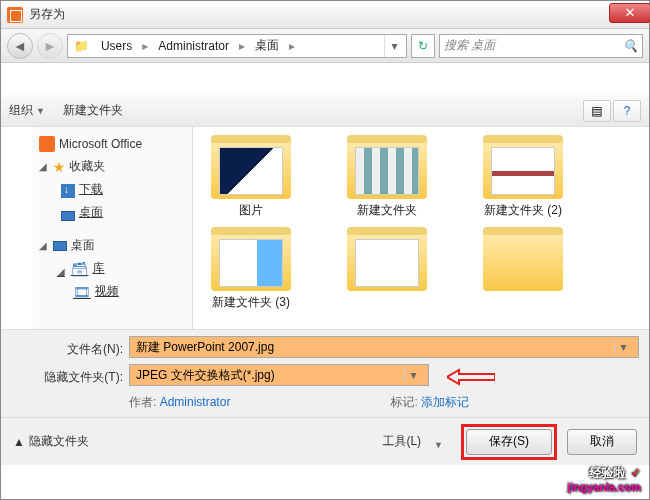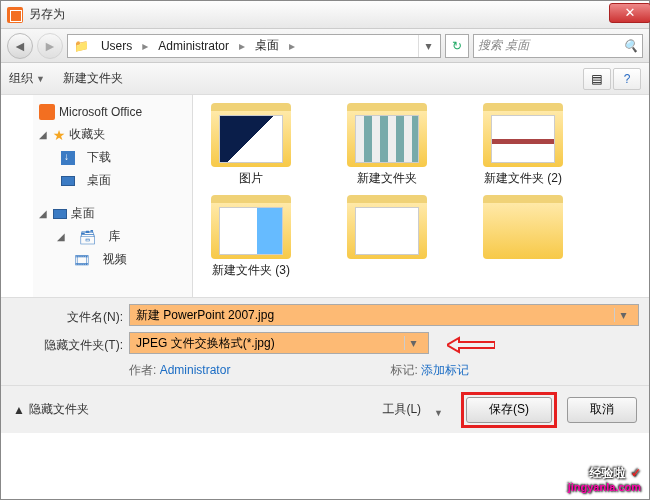--- a/index.html
+++ b/index.html
@@ -10,31 +10,31 @@
 .titlebar-icon::after { content:""; position:absolute; left:3px; top:3px; width:10px; height:10px; border:1px solid #fff; }
 .titlebar-title { flex: 1; color: #333; }
 .close-btn { width: 42px; height: 20px; background: linear-gradient(to bottom, #e88, #c33); border: 1px solid #a22; border-radius: 3px; color: #fff; text-align: center; line-height: 18px; font-size: 13px; position: absolute; right: -2px; top: 2px; }
 .navbar { height: 34px; background: linear-gradient(to bottom, #f7f7f7, #e6e6e6); border-bottom: 1px solid #ccc; display: flex; align-items: center; padding: 0 6px; gap: 4px; }
 .nav-btn { width: 26px; height: 26px; border-radius: 13px; background: linear-gradient(to bottom, #fafafa, #d8d8d8); border: 1px solid #bbb; display:flex; align-items:center; justify-content:center; color:#666; font-size:14px; }
 .breadcrumb { flex: 1; height: 24px; background: #fff; border: 1px solid #aaa; display: flex; align-items: center; padding: 0 2px; }
 .crumb { padding: 0 8px; height: 22px; display: flex; align-items: center; color: #222; white-space: nowrap; }
 .crumb-sep { color: #888; padding: 0 2px; }
 .crumb-drop { width: 20px; height: 22px; border-left: 1px solid #ddd; display:flex; align-items:center; justify-content:center; color:#666; }
 .refresh-btn { width: 24px; height: 24px; background: #fff; border: 1px solid #aaa; display:flex; align-items:center; justify-content:center; color:#2a6; }
-.searchbox { width: 170px; height: 24px; background: #fff; border: 1px solid #aaa; display:flex; align-items:center; padding:0 4px; color:#888; font-style:italic; gap:4px; }
-.toolbar { height: 32px; background: linear-gradient(to bottom, #f9f9f9, #eaeaea); border-bottom: 1px solid #ddd; display: flex; align-items: center; padding: 0 8px; gap: 18px; }
+.searchbox { width: 204px; height: 24px; background: #fff; border: 1px solid #aaa; display:flex; align-items:center; padding:0 4px; color:#888; font-style:italic; gap:4px; }
+.toolbar { height: 32px; background: linear-gradient(to bottom, #f9f9f9, #eaeaea); border-bottom: 1px solid #ddd; display: flex; align-items: center; padding: 0 8px; gap: 18px; margin-top: 32px; }
 .tool-item { color: #333; display:flex; align-items:center; gap:3px; }
 .tool-drop { color: #666; font-size: 9px; }
 .view-btns { margin-left:auto; display:flex; gap:2px; }
 .view-btn { width:28px; height:22px; border:1px solid #ccc; background:linear-gradient(to bottom,#fff,#eee); border-radius:2px; display:flex; align-items:center; justify-content:center; }
 .body { display: flex; height: 202px; margin-left: 32px; }
 .sidebar { width: 160px; background: #fafafa; border-right: 1px solid #ddd; padding: 6px 4px; overflow:hidden; }
 .side-group { margin-bottom: 10px; }
 .side-hdr { display: flex; align-items: center; gap: 4px; padding: 3px 2px; color: #333; }
-.side-item { display: flex; align-items: center; gap: 12px; padding: 3px 2px 3px 24px; color: #333; }
+.side-item { display: flex; align-items: flex-end; gap: 4px; padding: 3px 2px 3px 24px; color: #333; text-decoration: underline; }
 .star-icon { color: #f5a623; font-size: 14px; }
 .dl-icon { width:14px; height:14px; background:#3b7bc4; display:inline-block; position:relative; }
 .dl-icon::after { content:"↓"; color:#fff; font-size:10px; position:absolute; left:3px; top:0; }
 .desk-icon { width:14px; height:10px; background:#3b7bc4; border:1px solid #2a5a94; display:inline-block; }
 .lib-icon { color:#3b7bc4; font-size:14px; }
 .files { flex: 1; background: #fff; padding: 8px; display: flex; flex-wrap: wrap; align-content: flex-start; gap: 8px 36px; overflow:hidden; }
 .file-item { width: 100px; text-align: center; }
 .folder-icon { width: 80px; height: 64px; margin: 0 auto 4px; position: relative; background: linear-gradient(to bottom, #ffe9a8, #f7c948); border-radius: 4px; border-top: 8px solid #f0d277; }
 .folder-thumb { position:absolute; left:8px; top:4px; width:64px; height:48px; background:#fff; border:1px solid #ccc; overflow:hidden; }
 .thumb1 { background: linear-gradient(135deg, #0a1e4a 50%, #fff 50%); }

